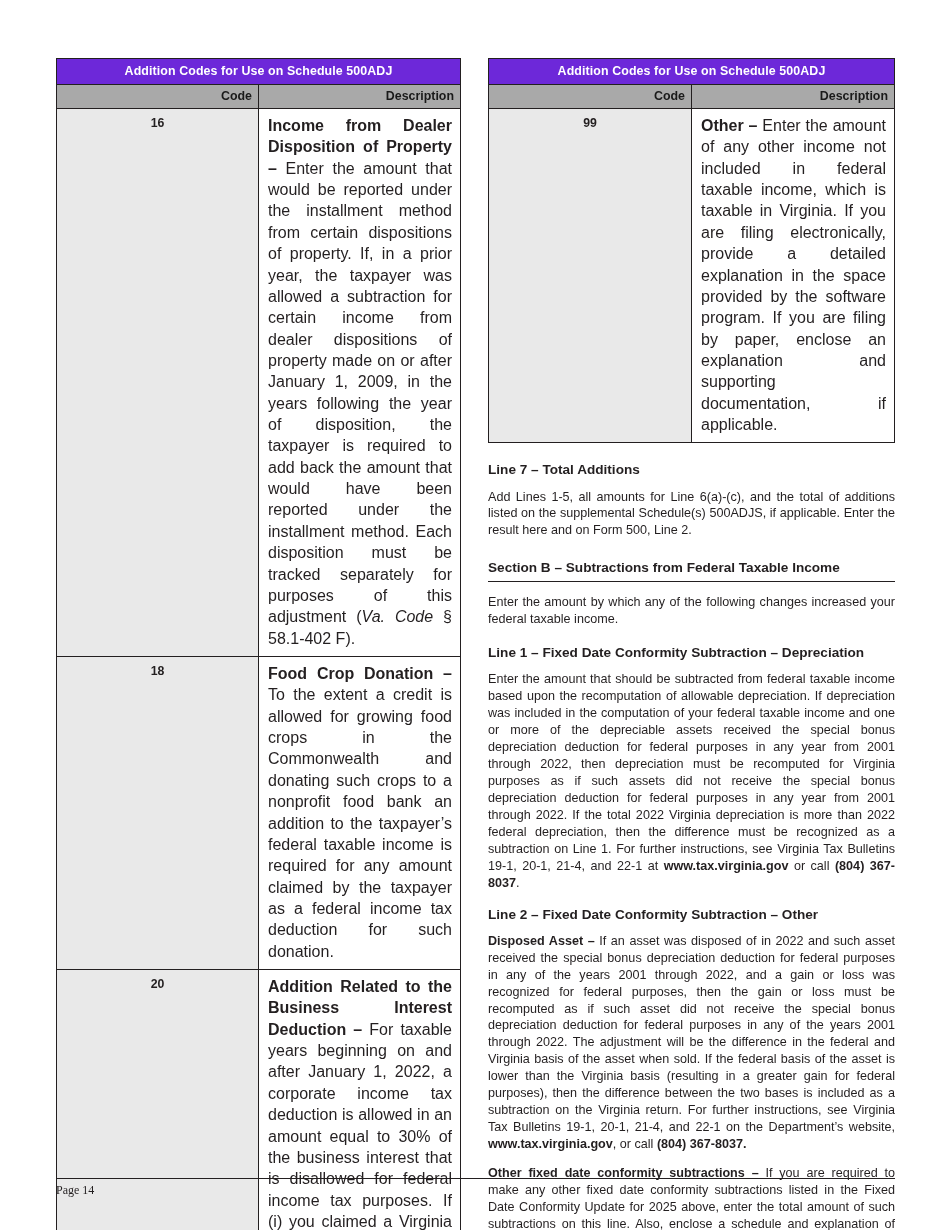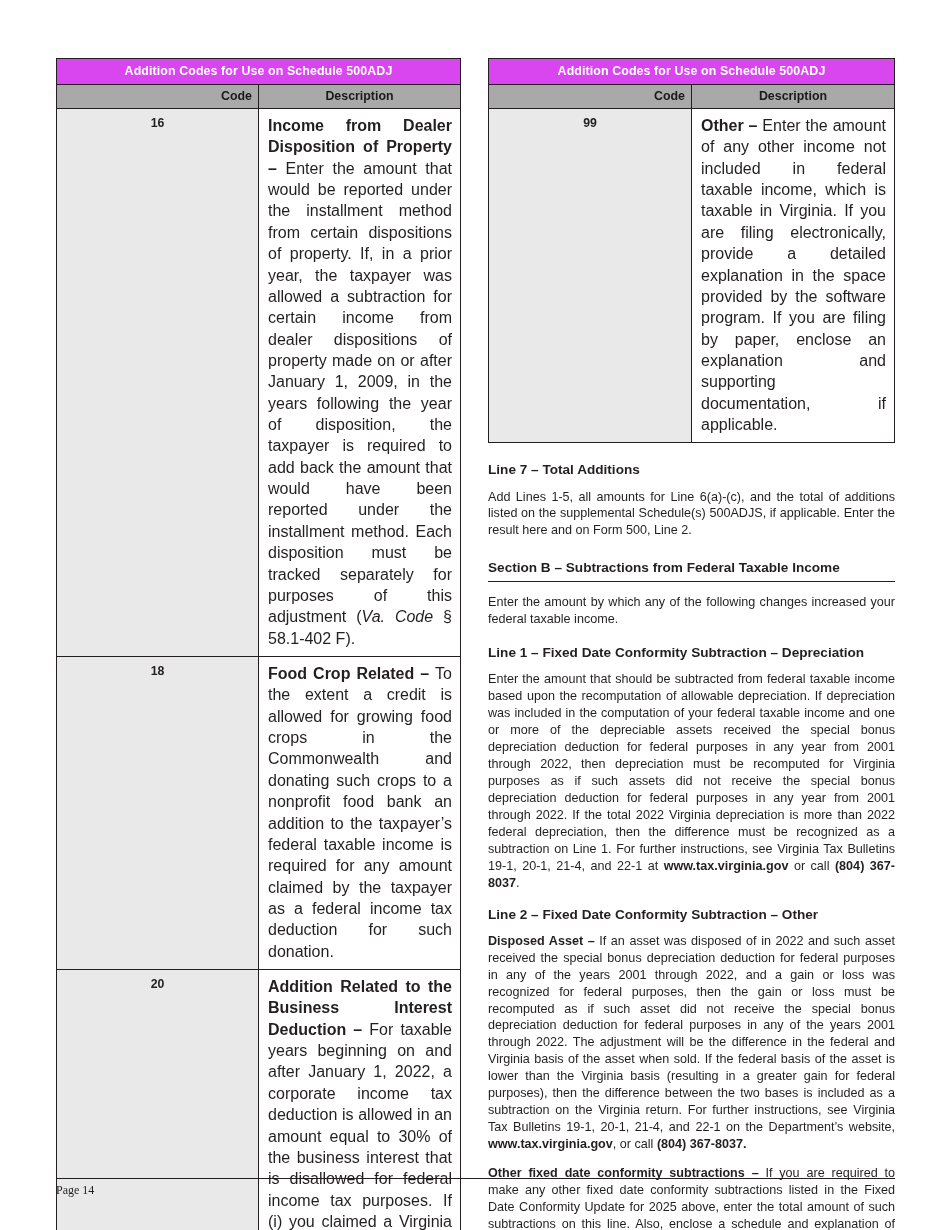--- a/index.html
+++ b/index.html
@@ -33,38 +33,38 @@
   .col-right { left: 488px; width: 407px; }
 
   
   .code-table {
     border-collapse: collapse;
     width: 100%;
     table-layout: fixed;
     border: 1px solid #231f20;
   }
   .code-table .tbl-title {
-    background: #d946ef;
+    background: #6d28d9;
     color: #ffffff;
     font-size: 12.4px;
     font-weight: bold;
     text-align: center;
     padding: 5px 4px 6px 4px;
     letter-spacing: .1px;
     border: 1px solid #231f20;
   }
   .code-table .th-code,
   .code-table .th-desc {
     background: #a9a9a9;
     color: #1a1a1a;
     font-size: 12.4px;
     font-weight: bold;
     padding: 4px 6px 5px 6px;
     border: 1px solid #231f20;
-    text-align: center;
+    text-align: right;
   }
   .code-table .th-code { text-align: right; width: 46px; }
 
   .code-table td.code-cell {
     background: #e9e9e9;
     width: 46px;
     text-align: center;
     vertical-align: top;
     font-size: 12.3px;
     font-weight: bold;
@@ -157,21 +157,21 @@
         <tr>
           <td class="code-cell">16</td>
           <td class="desc-cell">
             <p><b>Income from Dealer Disposition of Property – </b><span>Enter the amount that would be reported under the installment method from certain dispositions of property. If, in a prior year, the taxpayer was allowed a subtraction for certain income from dealer dispositions of property made on or after January 1, 2009, in the years following the year of disposition, the taxpayer is required to add back the amount that would have been reported under the installment method. Each disposition must be tracked separately for purposes of this adjustment (</span><i>Va. Code</i><span> § 58.1-402 F).</span></p>
           </td>
         </tr>
 
         <tr>
           <td class="code-cell">18</td>
           <td class="desc-cell">
-            <p><b>Food Crop Related – </b><span>To the extent a credit is allowed for growing food crops in the Commonwealth and donating such crops to a nonprofit food bank an addition to the taxpayer’s federal taxable income is required for any amount claimed by the taxpayer as a federal income tax deduction for such donation.</span></p>
+            <p><b>Food Crop Donation – </b><span>To the extent a credit is allowed for growing food crops in the Commonwealth and donating such crops to a nonprofit food bank an addition to the taxpayer’s federal taxable income is required for any amount claimed by the taxpayer as a federal income tax deduction for such donation.</span></p>
           </td>
         </tr>
 
         <tr>
           <td class="code-cell">20</td>
           <td class="desc-cell">
             <p><b>Addition Related to the Business Interest Deduction – </b><span>For taxable years beginning on and after January 1, 2022, a corporate income tax deduction is allowed in an amount equal to 30% of the business interest that is disallowed for federal income tax purposes. If (i) you claimed a Virginia Business Interest Deduction on prior year Virginia return(s) and (ii) you are able to fully utilize your federal carryover of business interest from those prior year(s) on your current year federal return, you must report an addition on your current year Virginia return equal to the amount of the Virginia Business Interest Deduction claimed on the prior year Virginia return(s). However, if you are able to only partially utilize your federal carryover of business interest from the prior year(s) on your current year federal return, the Business Interest Addition will be applied in the same proportion as the amount of federal carryover that is utilized. If reporting this addition, enclose a copy of federal Form 8990.</span></p>
             <p>Under prior law, the amount of the deduction was limited to 20% of business interest disallowed.</p>
           </td>
         </tr>

